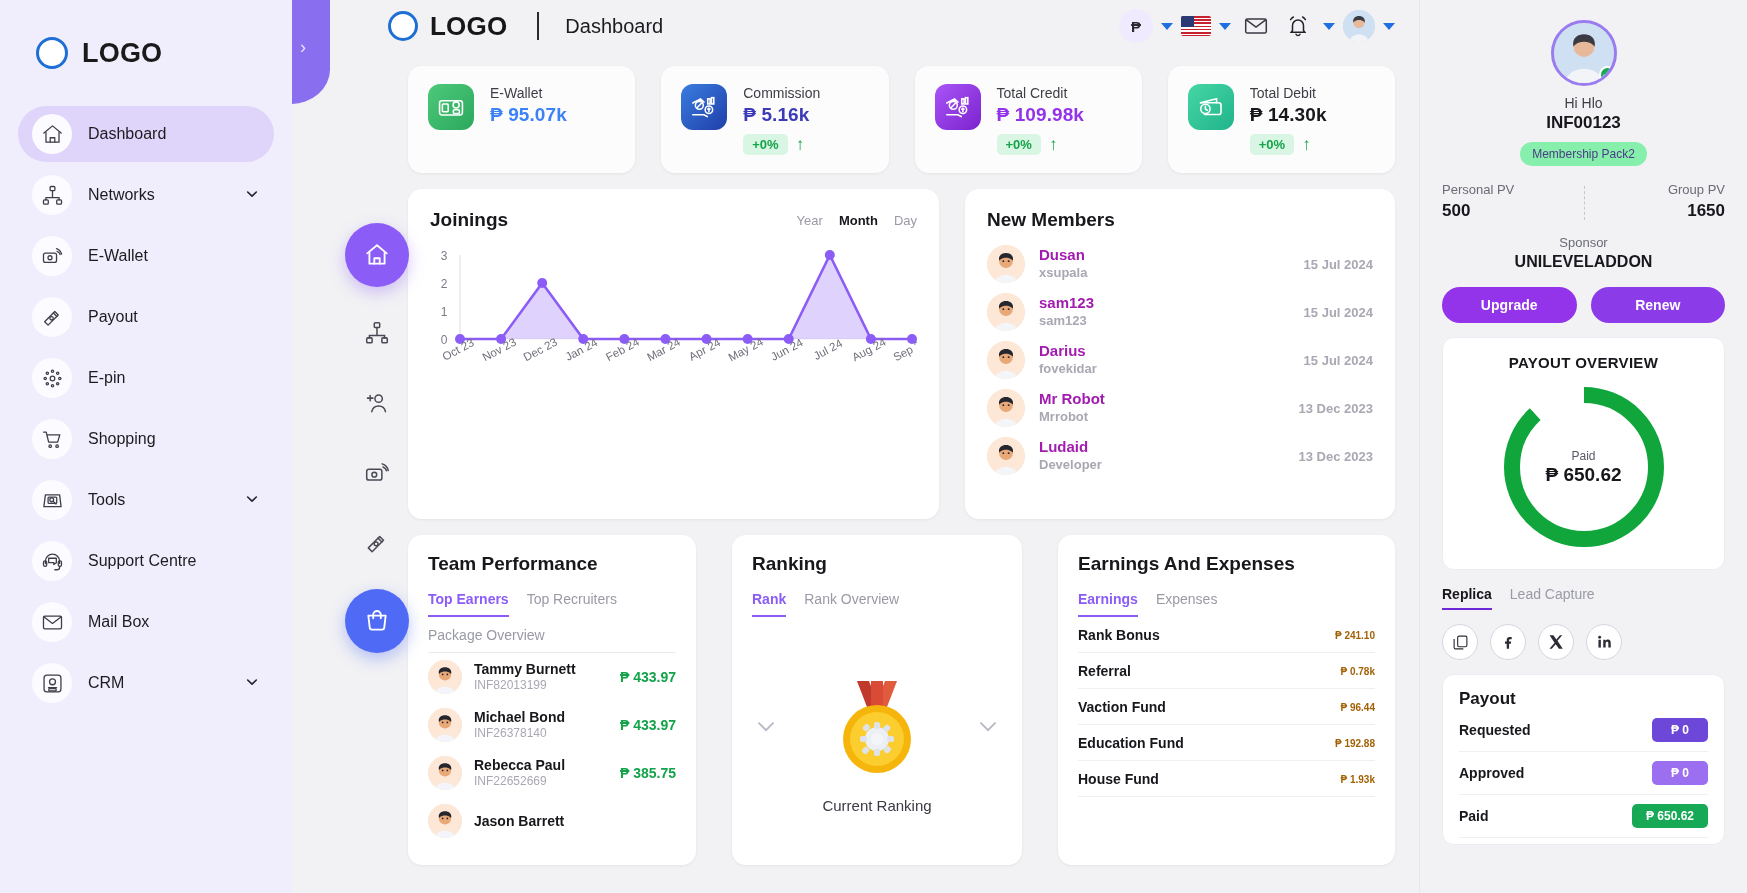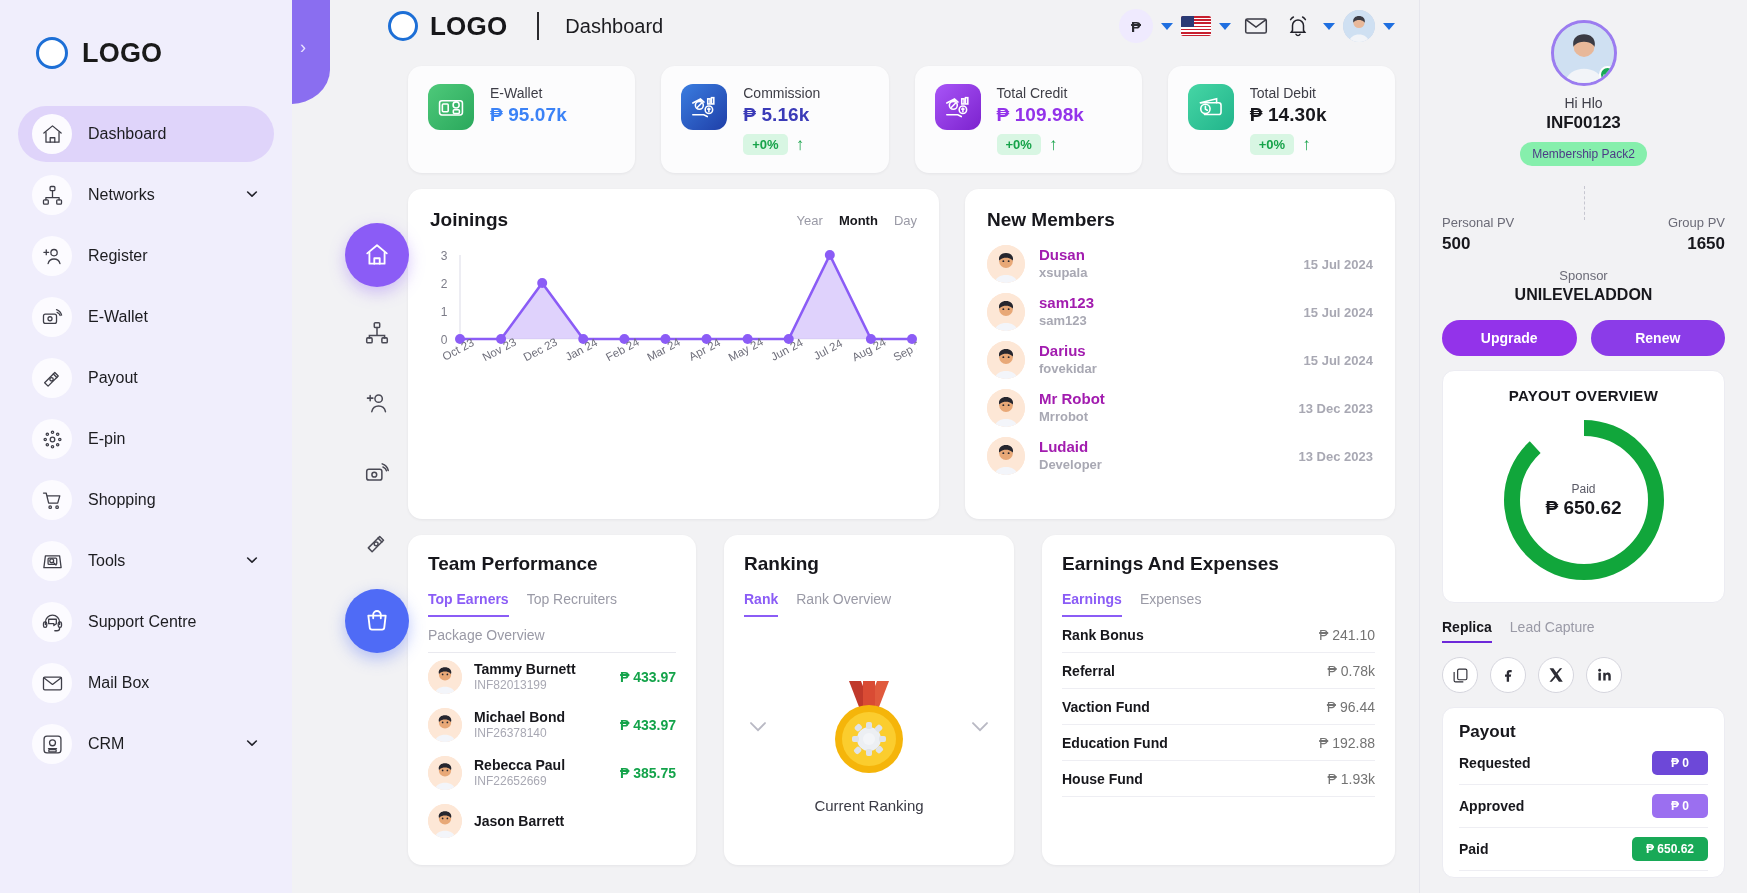--- a/index.html
+++ b/index.html
@@ -107,57 +107,57 @@
   .chart-wrap { margin-top:16px; position:relative; height:140px; }
 
   .newmem { flex:1; height:330px; padding:20px 22px; }
   .mem-list { margin-top:14px; display:flex; flex-direction:column; gap:10px; }
   .mem-row { display:flex; align-items:center; gap:14px; }
   .mem-av { width:38px;height:38px;border-radius:50%; flex:0 0 38px; overflow:hidden; background:#fde5d4; position:relative;}
   .mem-name { font-size:15px; font-weight:700; color:#a21caf; line-height:1.25; }
   .mem-user { font-size:13px; font-weight:600; color:#a8a8b3; line-height:1.3; }
   .mem-date { margin-left:auto; font-size:13px; font-weight:600; color:#a8a8b3; }
 
-  .row3 { display:flex; gap:28px; margin-top:16px; }
+  .row3 { display:flex; gap:36px; margin-top:16px; }
   .tp { flex:0 0 288px; height:330px; padding:18px 20px; overflow:hidden; }
   .rk { flex:0 0 290px; height:330px; padding:18px 20px; overflow:hidden; position:relative;}
   .ee { flex:1; height:330px; padding:18px 20px; overflow:hidden; }
 
   .tabs { display:flex; gap:18px; margin-top:16px; border-bottom:0; }
   .tab { font-size:14px; color:#9a9aa6; padding-bottom:8px; cursor:pointer; }
   .tab.on { color:#8b5cf6; font-weight:600; border-bottom:2px solid #8b5cf6; }
   .subhead { font-size:14px; color:#9a9aa6; padding:10px 0 9px; border-bottom:1px solid #e9e9ef; }
 
   .earner-row { display:flex; align-items:center; gap:12px; padding:7px 0; }
   .earner-av { width:34px;height:34px;border-radius:50%; flex:0 0 34px; overflow:hidden; background:#fde5d4; position:relative;}
   .earner-name { font-size:14px; font-weight:700; color:#17171c; line-height:1.3;}
   .earner-id { font-size:12px; color:#a8a8b3; line-height:1.3;}
   .earner-amt { margin-left:auto; font-size:14px; font-weight:700; color:#13a34a; }
 
   .ee-row { display:flex; align-items:center; padding:10px 0 9px; border-bottom:1px solid #eeeef3; }
   .ee-name { font-size:14px; font-weight:600; color:#17171c; }
-  .ee-val { margin-left:auto; font-size:14px; font-weight:400; color:#737373; }
+  .ee-val { margin-left:auto; font-size:10px; font-weight:700; color:#a16207; }
 
   .rank-body { display:flex; align-items:center; justify-content:space-between; margin-top:56px; }
   .rk-chev { color:#b9b9c4; cursor:pointer; }
   .medal-wrap { position:relative; width:108px; height:108px; }
   .rank-caption { text-align:center; font-size:15px; color:#3a3a44; margin-top:16px; }
 
   
   .rightp {
     width:328px; flex:0 0 328px; background:#f2f2f4; height:893px;
     border-left:1px solid #e6e6ec; padding:14px 22px 0 22px; overflow:hidden;
   }
   .rp-avatar { width:66px;height:66px;border-radius:50%; margin:6px auto 0; border:3px solid #9b7cf0; overflow:hidden; position:relative; background:#c9d4e8;}
   .rp-check { position:absolute; right:-2px; bottom:0px; width:17px;height:17px;border-radius:50%;background:#18a957;border:2px solid #fff; display:flex;align-items:center;justify-content:center;}
   .rp-hi { text-align:center; font-size:14px; color:#3e3e48; margin-top:9px; }
   .rp-id { text-align:center; font-size:17px; font-weight:700; color:#17171c; margin-top:2px;}
   .rp-badge { display:block; width:fit-content; margin:9px auto 0; background:#86efac; color:#4c3c86; font-size:12px; font-weight:400; padding:5px 12px; border-radius:12px;}
   .pv { display:flex; margin-top:16px; position:relative; }
-  .pv-col { flex:1;margin-top:33px; }
+  .pv-col { flex:1; }
   .pv-col.right { text-align:right; }
   .pv-label { font-size:13px; color:#6b6b77; }
   .pv-value { font-size:17px; font-weight:700; color:#17171c; margin-top:4px;}
   .pv-div { position:absolute; left:50%; top:4px; width:1px; height:34px; border-left:1px dashed #c6c6d0; }
   .sponsor-l { text-align:center; font-size:13px; color:#6b6b77; margin-top:14px;}
   .sponsor-v { text-align:center; font-size:16px; font-weight:700; color:#17171c; margin-top:3px;}
   .rp-btns { display:flex; gap:14px; margin-top:16px; }
   .btn { flex:1; height:36px; border-radius:18px; border:none; color:#fff; font-size:14px; font-weight:600; cursor:pointer; font-family:inherit;}
   .btn.up { background:#9333ea; }
   .btn.re { background:#8b3ce8; }
@@ -205,30 +205,20 @@
               <rect x="9.5" y="2.6" width="5" height="4.4" rx="1"></rect>
               <rect x="2.6" y="16.6" width="5" height="4.4" rx="1"></rect>
               <rect x="16.4" y="16.6" width="5" height="4.4" rx="1"></rect>
               <path d="M12 7v3.6M5.1 16.6v-2.4h13.8v2.4M12 10.6v3.6"></path>
             </svg>
           </span>
           <span class="nav-label">Networks</span>
           <span><svg class="chev" viewBox="0 0 24 24" fill="none" stroke="#22222a" stroke-width="2.4" stroke-linecap="round" stroke-linejoin="round">
               <path d="M5.5 9 12 15.2 18.5 9"></path>
             </svg></span>
-        </div>
-        <div class="nav-item">
-          <span class="nav-ico">
-            <svg width="23" height="23" viewBox="0 0 24 24" fill="none" stroke="#3e3e48" stroke-width="1.35" stroke-linecap="round" stroke-linejoin="round">
-              <circle cx="13.6" cy="8" r="3.3"></circle>
-              <path d="M7.4 19.4c.8-3 3.2-4.8 6.2-4.8s5.4 1.8 6.2 4.8"></path>
-              <path d="M3 7.6h5M5.5 5.1v5"></path>
-            </svg>
-          </span>
-          <span class="nav-label">Register</span>
         </div>
         <div class="nav-item">
           <span class="nav-ico">
             <svg width="23" height="23" viewBox="0 0 24 24" fill="none" stroke="#3e3e48" stroke-width="1.35" stroke-linecap="round" stroke-linejoin="round">
               <rect x="2.6" y="8.4" width="13.6" height="9.8" rx="2"></rect>
               <circle cx="9.4" cy="13.3" r="2.1"></circle>
               <path d="M16.8 6.6c1.5.6 2.7 1.8 3.2 3.3M16.2 3.8c2.6.9 4.6 3 5.3 5.7"></path>
             </svg>
           </span>
           <span class="nav-label">E-Wallet</span>

